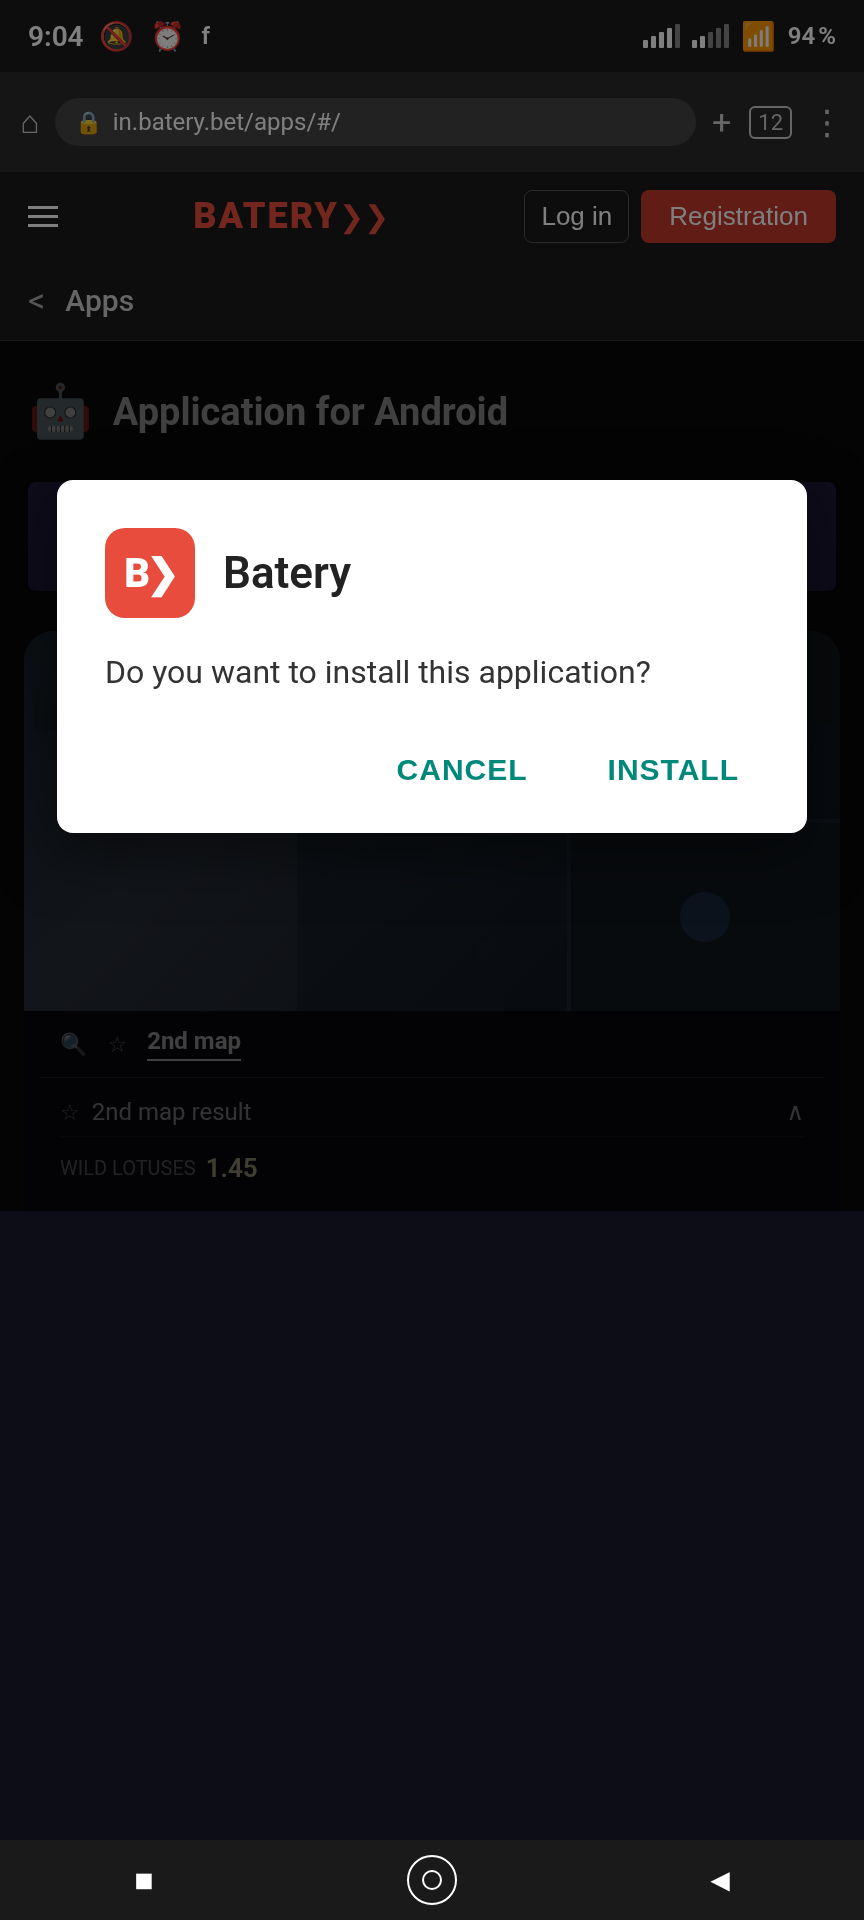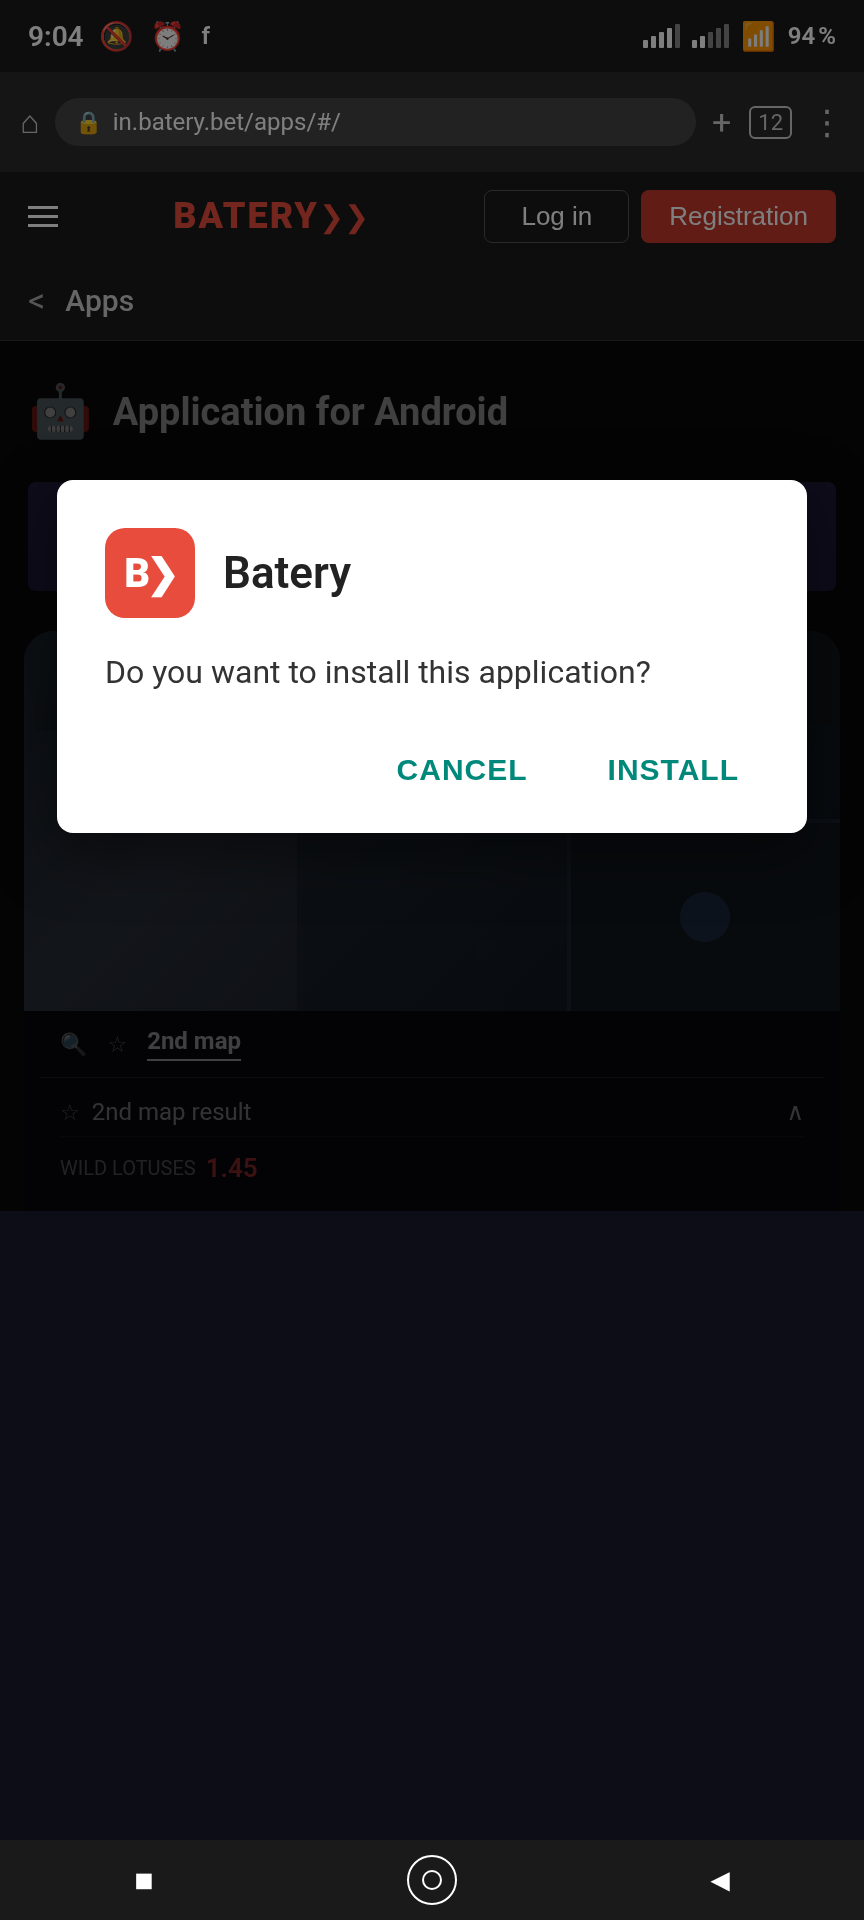--- a/index.html
+++ b/index.html
@@ -135,21 +135,21 @@
       font-size: 30px;
     }
     .header-buttons {
       display: flex;
       gap: 12px;
     }
     .btn-login {
       background: transparent;
       border: 1px solid #555;
       color: white;
-      padding: 10px 36px;
+      padding: 10px 16px;
       border-radius: 8px;
       font-size: 26px;
       cursor: pointer;
     }
     .btn-register {
       background: #c0392b;
       border: none;
       color: white;
       padding: 10px 28px;
       border-radius: 8px;
@@ -521,21 +521,21 @@
             <div class="betting-row">
               <div style="display:flex; align-items:center; gap:12px;">
                 <span style="color:#888; font-size:22px;">☆</span>
                 <span style="color:#ccc; font-size:24px;">2nd map result</span>
               </div>
               <span style="color:#ccc; font-size:24px;">∧</span>
             </div>
             <div class="teams-row">
               <div class="team-entry">
                 <span style="color:#888; font-size:20px;">WILD LOTUSES</span>
-                <span style="color:#ef4444; font-size:26px; font-weight:600;">1.45</span>
+                <span style="color:#fef9c3; font-size:26px; font-weight:600;">1.45</span>
               </div>
             </div>
             <div class="betting-row">
               <div style="display:flex; align-items:center; gap:12px;">
                 <span style="color:#888; font-size:22px;">☆</span>
                 <span style="color:#ccc; font-size:24px;">2nd map total</span>
               </div>
               <span style="color:#ccc; font-size:24px;">∧</span>
             </div>
           </div>

